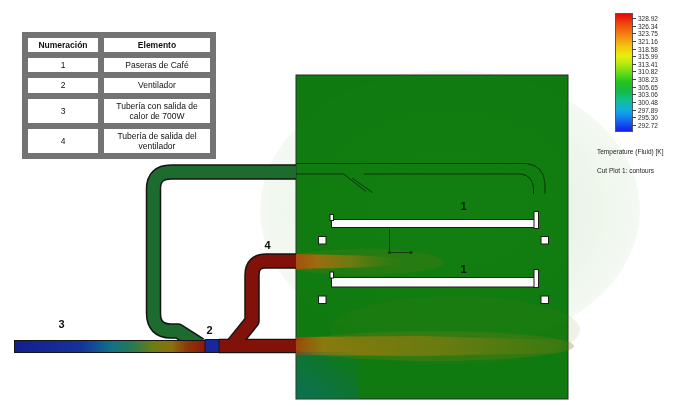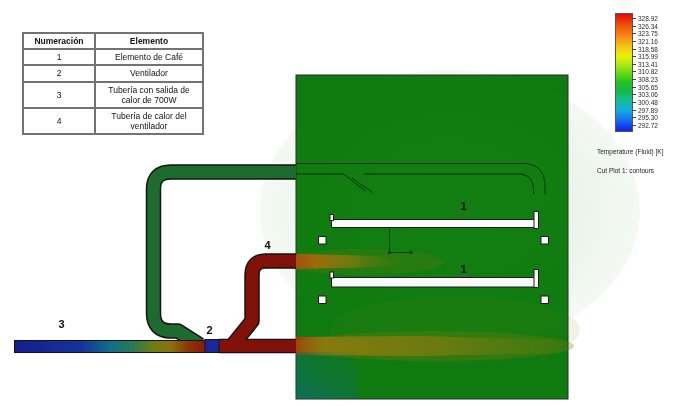--- a/index.html
+++ b/index.html
@@ -1,21 +1,21 @@
 <!DOCTYPE html>
 <html><head>
 <meta charset="utf-8">
 <style>
   html,body{margin:0;padding:0;background:#fff;}
   .canvas{position:relative;width:693px;height:406px;background:#ffffff;overflow:hidden;
           font-family:"Liberation Sans",sans-serif;color:#111;}
   
   .elements-table{position:absolute;left:22px;top:32px;border-collapse:collapse;
                   font-size:8.5px;line-height:1.2;text-align:center;background:#fff;}
-  .elements-table th,.elements-table td{border:2px solid #737373;padding:2px 3px;vertical-align:middle;}
+  .elements-table th,.elements-table td{border:6px solid #737373;padding:2px 3px;vertical-align:middle;}
   .elements-table th{font-weight:bold;}
   .col-num{width:64px;}
   .col-elem{width:100px;margin-top:17px;}
   .row-short{height:14px;}
   .row-tall{height:26px;}
   
   .scene-svg{position:absolute;left:0;top:0;}
   
   .num-label{position:absolute;width:15px;text-align:center;font-size:11px;font-weight:bold;color:#0d0d0d;}
   
@@ -40,33 +40,33 @@
   <table class="elements-table">
     <thead>
       <tr>
         <th class="col-num">Numeración</th>
         <th class="col-elem">Elemento</th>
       </tr>
     </thead>
     <tbody>
       <tr class="row-short">
         <td>1</td>
-        <td>Elemento de Café</td>
+        <td>Paseras de Café</td>
       </tr>
       <tr class="row-short">
         <td>2</td>
         <td>Ventilador</td>
       </tr>
       <tr class="row-tall">
         <td>3</td>
         <td>Tubería con salida de calor de 700W</td>
       </tr>
       <tr class="row-tall">
         <td>4</td>
-        <td>Tubería de calor del ventilador</td>
+        <td>Tubería de salida del ventilador</td>
       </tr>
     </tbody>
   </table>
 
   <svg class="scene-svg" width="693" height="406" viewBox="0 0 693 406">
     <defs>
       <linearGradient id="coldPipeGrad" x1="0" y1="0" x2="1" y2="0">
         <stop offset="0" stop-color="#141e8e"></stop>
         <stop offset="0.35" stop-color="#16339c"></stop>
         <stop offset="0.50" stop-color="#107088"></stop>

